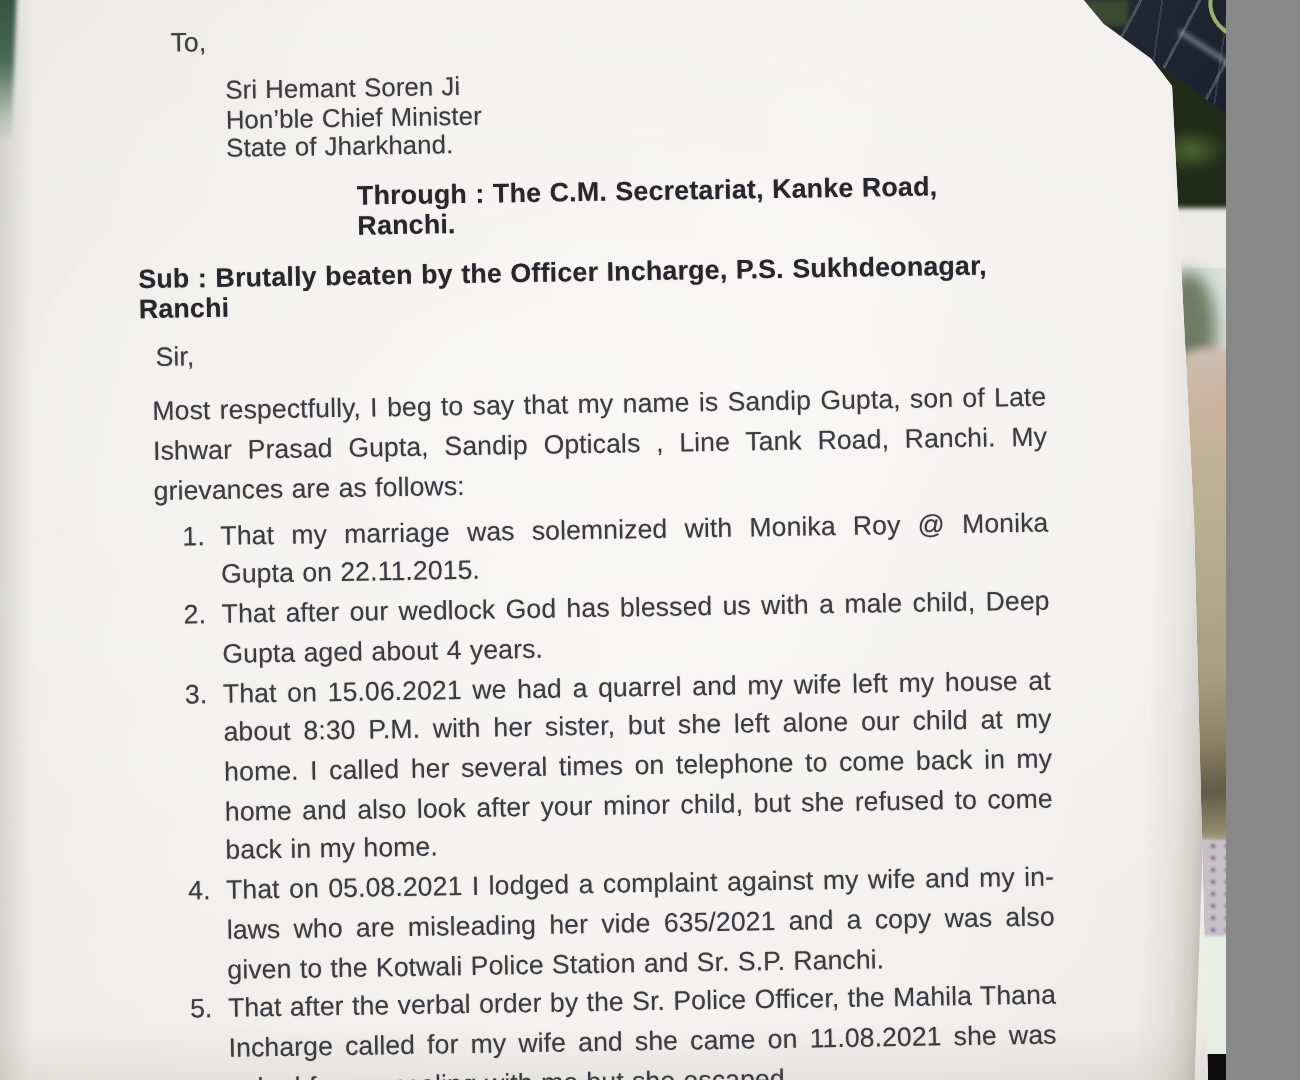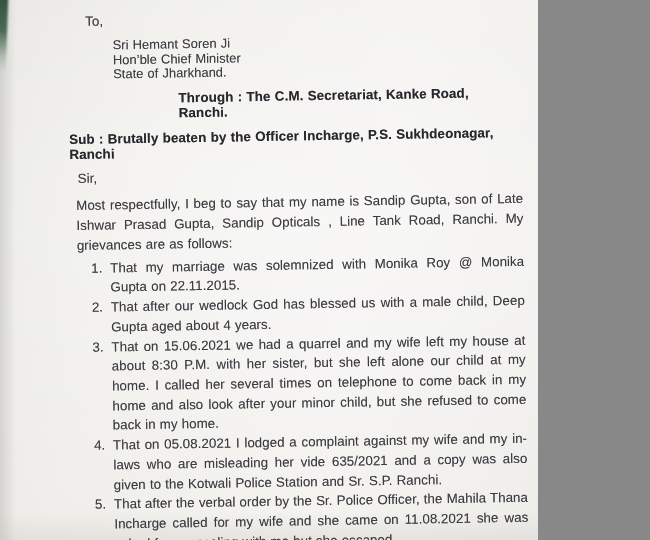--- a/index.html
+++ b/index.html
@@ -1,18 +1,18 @@
 <!DOCTYPE html>
 <html><head>
 <meta charset="utf-8">
 <style>
   html, body { margin: 0; padding: 0; background: #888; }
   .stage {
     position: relative;
-    width: 538px;
+    width: 613px;
     height: 540px;
     overflow: hidden;
     background: #e7efe4;
     font-family: "Liberation Sans", sans-serif;
   }
   .stage * { position: absolute; }
 
   
   .bg-white-band { left: 568px; top: 60px; width: 82px; height: 82px; background: #ecebe7; }
   .bg-mint { left: 568px; top: 134px; width: 82px; height: 72px; background: #d8e2da; }

